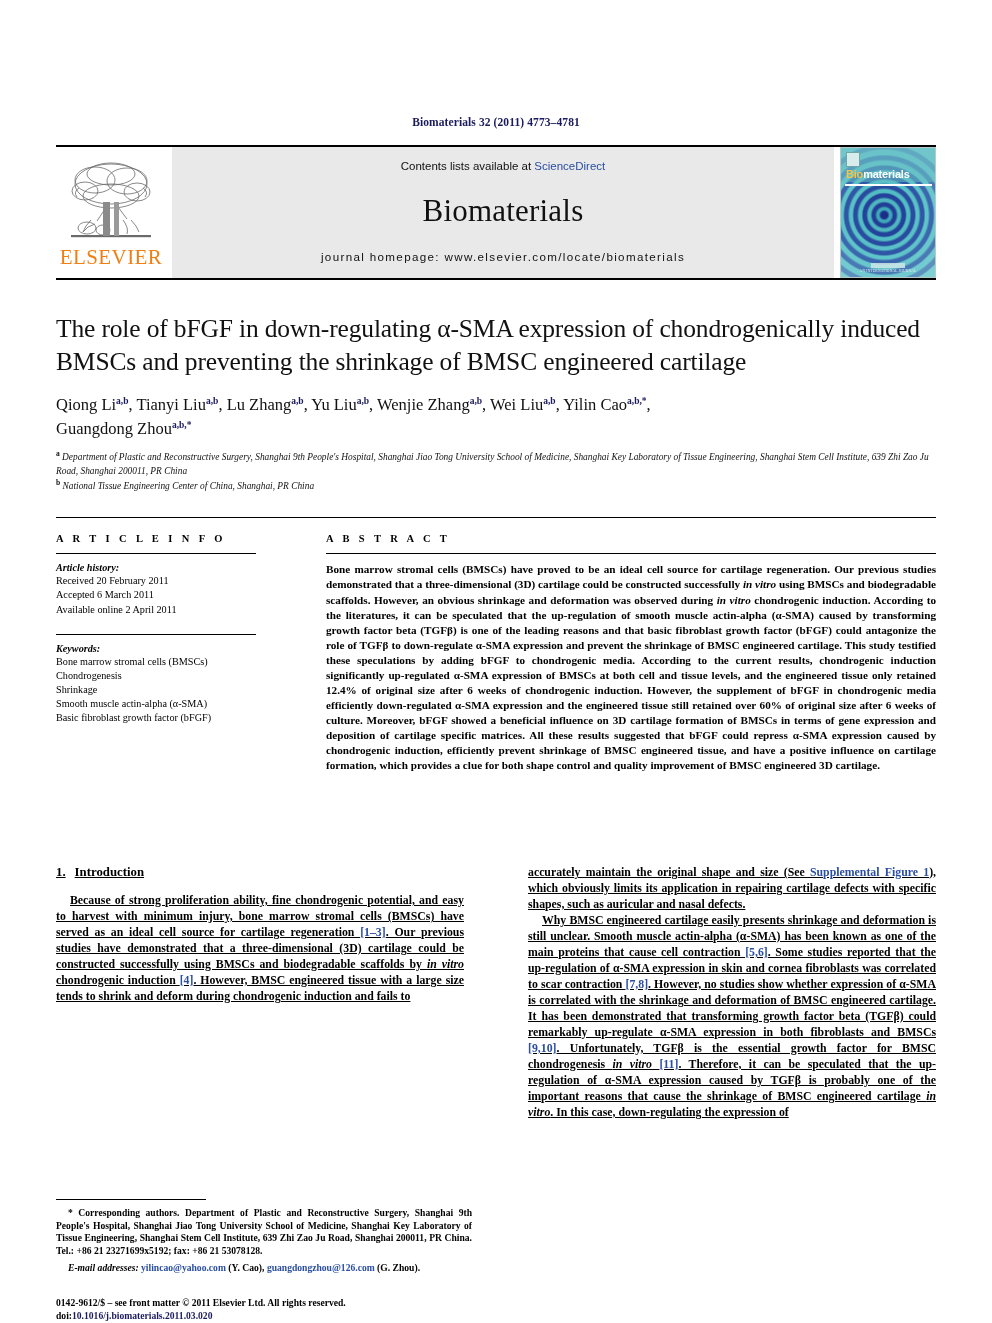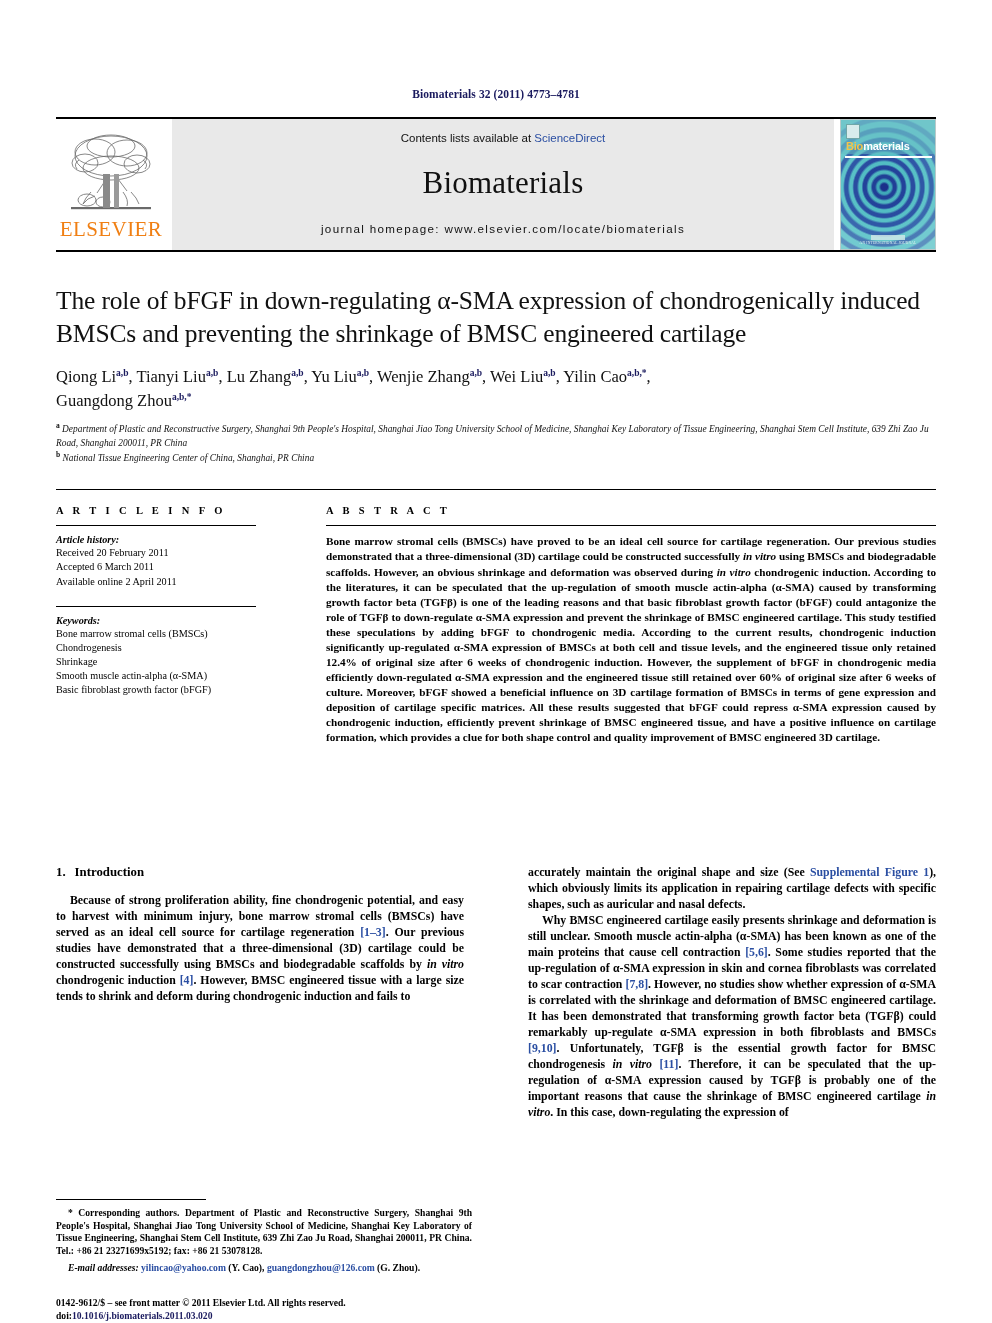--- a/index.html
+++ b/index.html
@@ -22,21 +22,21 @@
     box-sizing: border-box;
     padding: 0 56px;
   }
 
   
   .runninghead {
     text-align: center;
     font-size: 11.5px;
     font-weight: bold;
     color: #1a1a5e;
-    padding-top: 88px;
+    padding-top: 116px;
     letter-spacing: 0.1px;
   }
 
   
   .masthead {
     margin-top: 17px;
     border-top: 2.2px solid #000;
     display: flex;
     align-items: stretch;
     height: 131px;
@@ -257,20 +257,21 @@
   }
 
   
   .bodycols {
     position: absolute;
     left: 56px;
     right: 56px;
     top: 865px;
     display: flex;
     gap: 64px;
+    text-decoration: underline;
   }
   .bcol {
     flex: 1 1 0;
     min-width: 0;
   }
   .h2 {
     font-size: 12.8px;
     font-weight: bold;
     margin: 0 0 13px 0;
   }

